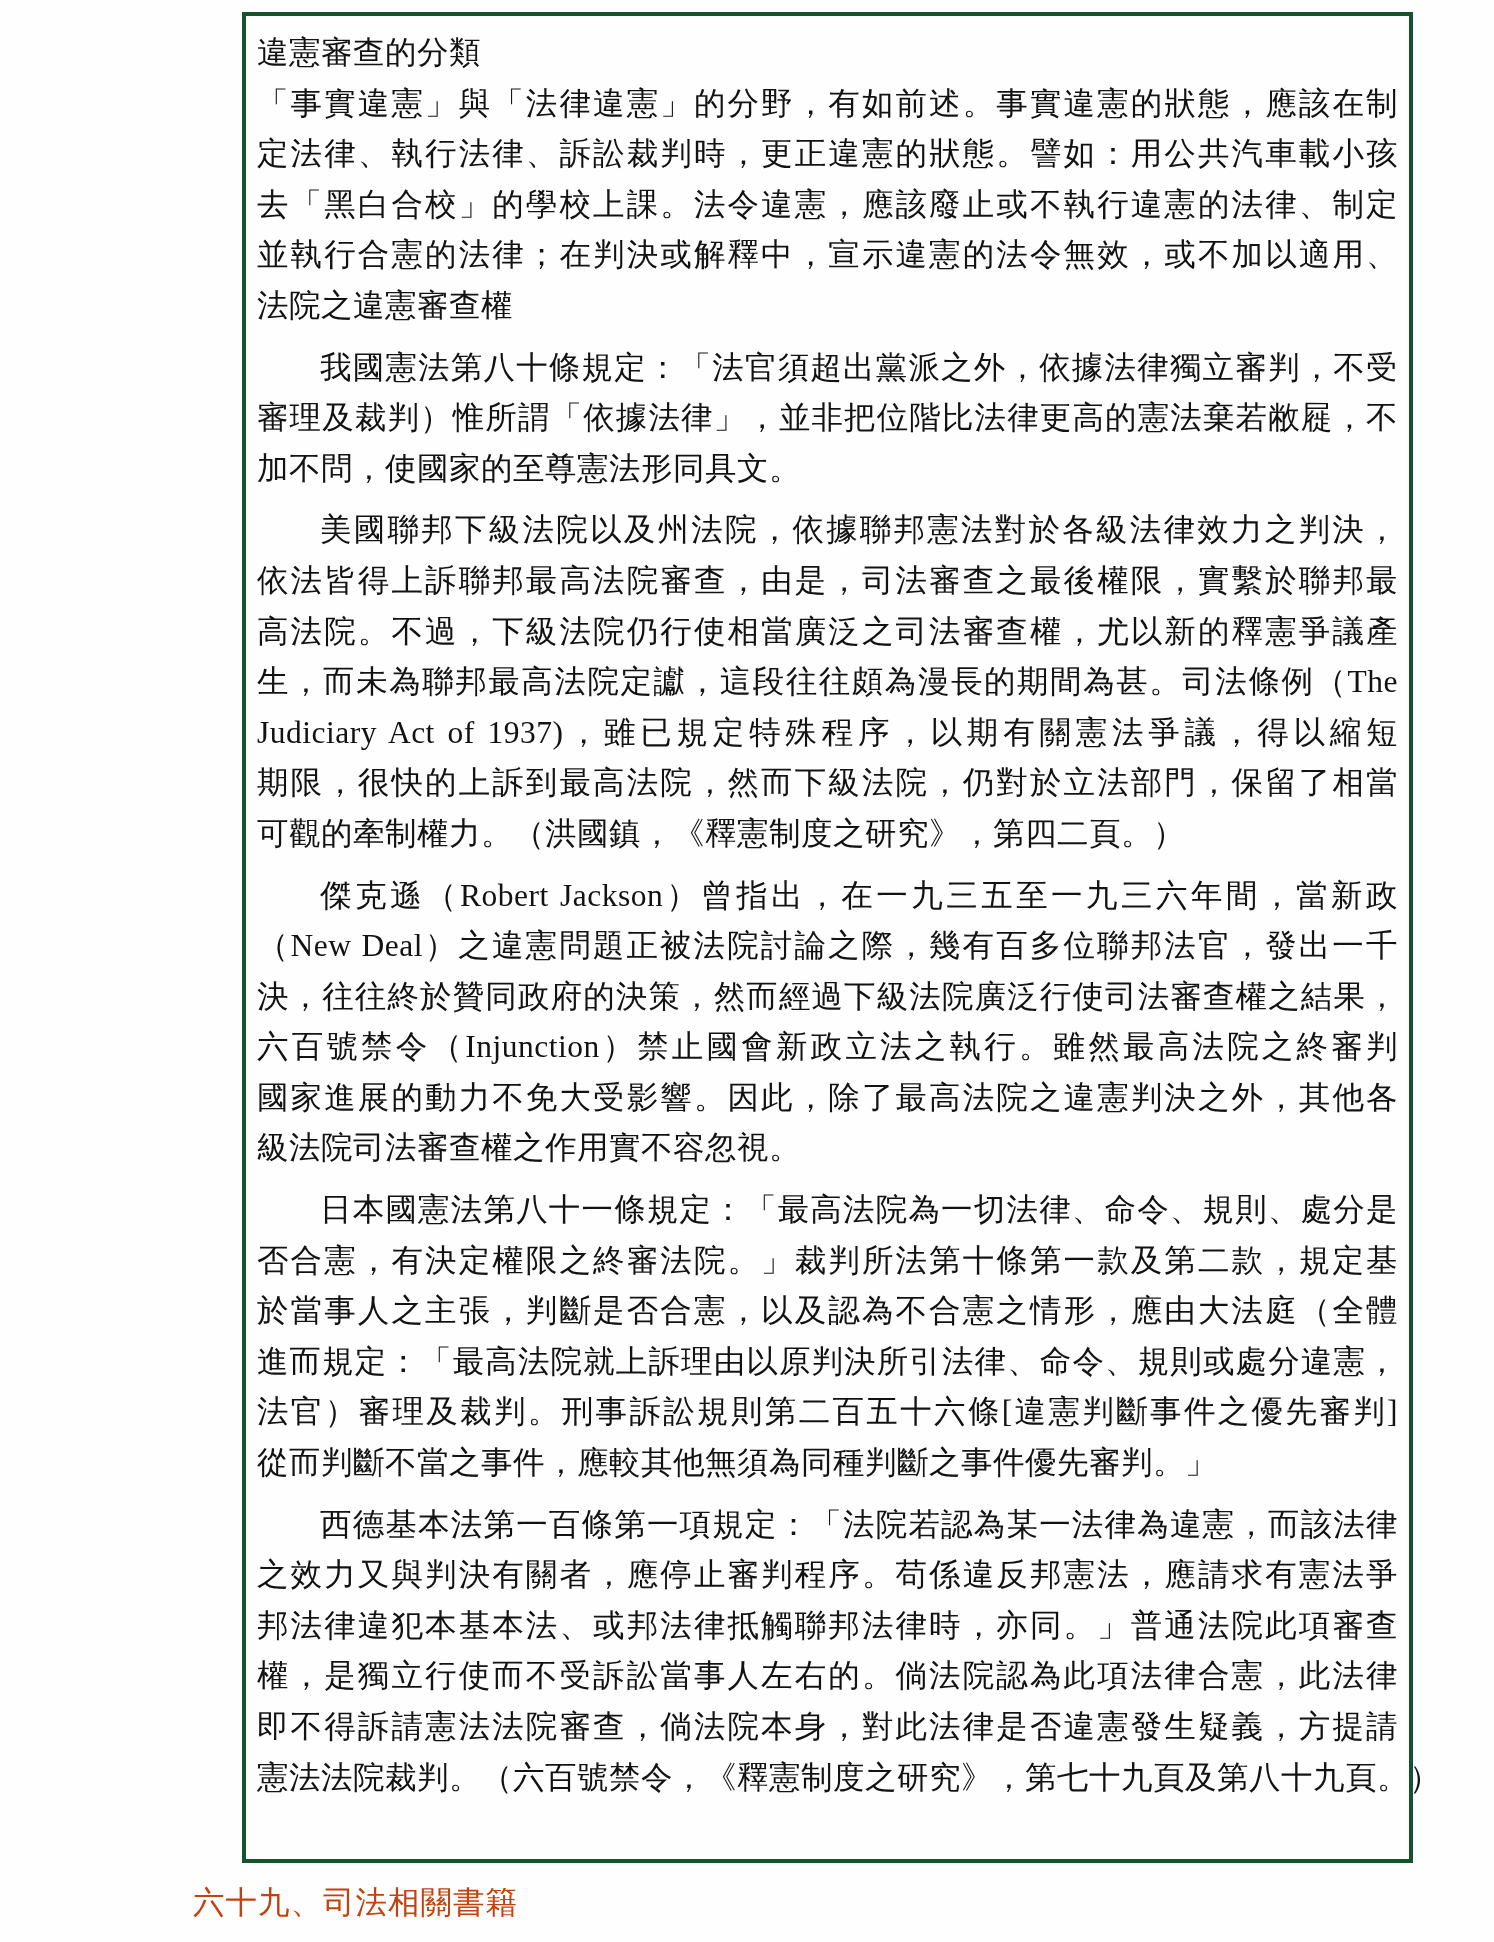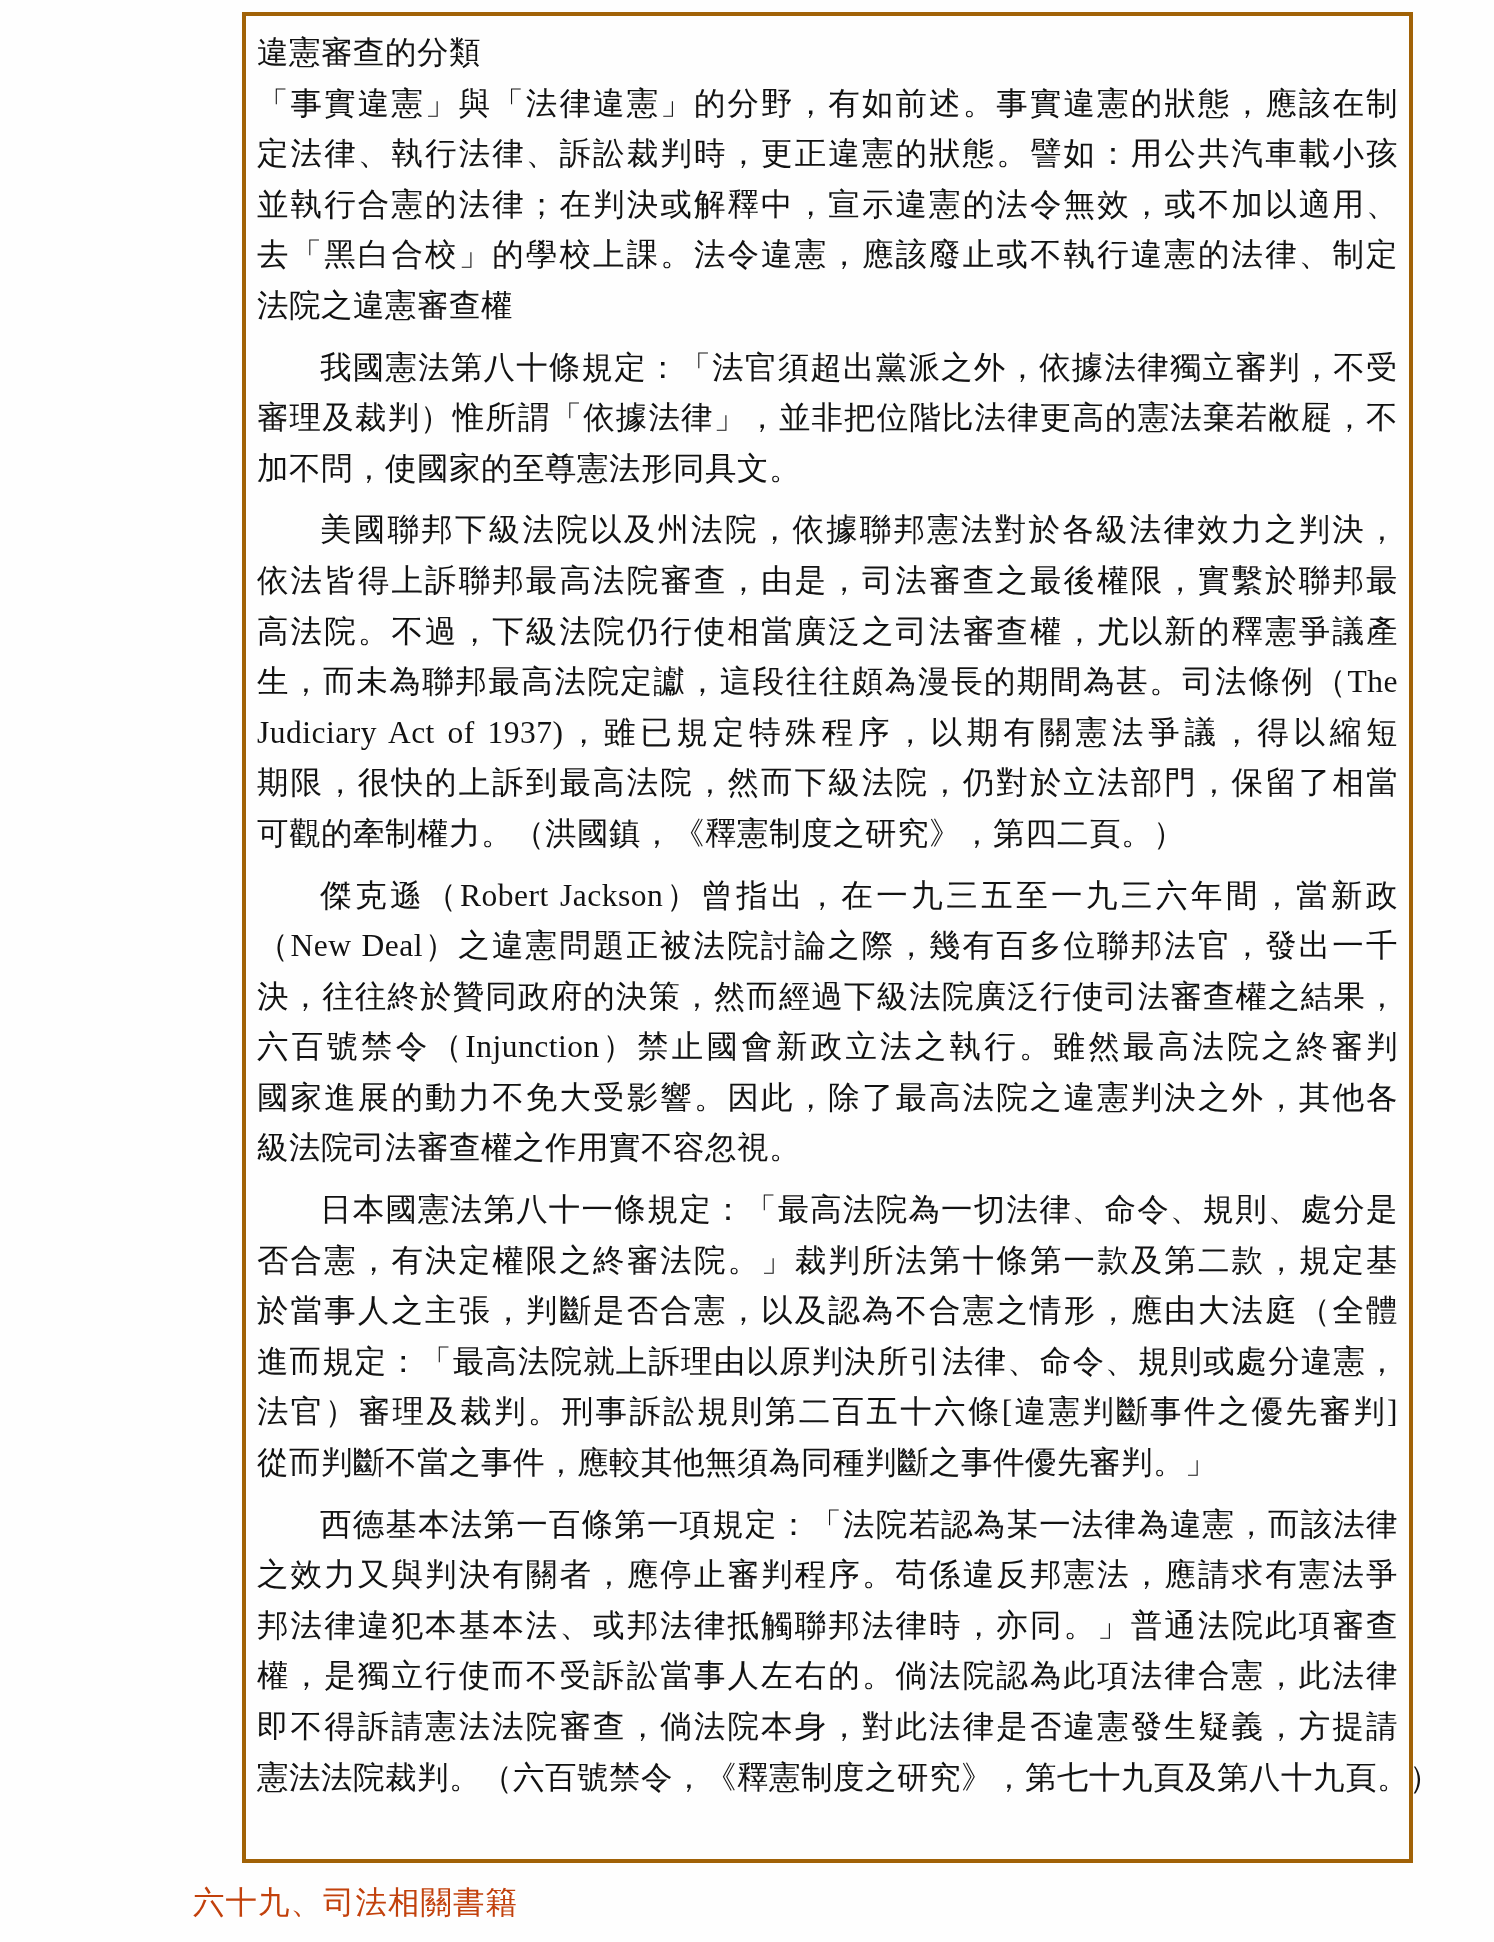--- a/index.html
+++ b/index.html
@@ -15,21 +15,21 @@
     font-family: "Liberation Serif", "DejaVu Serif", serif;
     color: #121212;
     overflow: hidden;
   }
   .content-box {
     position: absolute;
     left: 242px;
     top: 12px;
     width: 1171px;
     height: 1851px;
-    border: 4px solid #a16207;
+    border: 4px solid #14532d;
     box-sizing: border-box;
     background: #fefefe;
   }
   .text-area {
     position: absolute;
     left: 11px;
     top: 12px;
     width: 1141px;
   }
   .line {
@@ -65,22 +65,22 @@
 </style>
 </head>
 <body>
 
 <div class="page">
   <div class="content-box">
     <div class="text-area" id="text-area">
         <div class="line">違憲審查的分類</div>
         <div class="line j">「事實違憲」與「法律違憲」的分野，有如前述。事實違憲的狀態，應該在制</div>
         <div class="line j">定法律、執行法律、訴訟裁判時，更正違憲的狀態。譬如：用公共汽車載小孩</div>
+        <div class="line j">去「黑白合校」的學校上課。法令違憲，應該廢止或不執行違憲的法律、制定</div>
         <div class="line j">並執行合憲的法律；在判決或解釋中，宣示違憲的法令無效，或不加以適用、</div>
-        <div class="line j">去「黑白合校」的學校上課。法令違憲，應該廢止或不執行違憲的法律、制定</div>
         <div class="line">法院之違憲審查權</div>
         <div class="line j ind">我國憲法第八十條規定：「法官須超出黨派之外，依據法律獨立審判，不受</div>
         <div class="line j">審理及裁判）惟所謂「依據法律」，並非把位階比法律更高的憲法棄若敝屣，不</div>
         <div class="line">加不問，使國家的至尊憲法形同具文。</div>
         <div class="line j ind">美國聯邦下級法院以及州法院，依據聯邦憲法對於各級法律效力之判決，</div>
         <div class="line j">依法皆得上訴聯邦最高法院審查，由是，司法審查之最後權限，實繫於聯邦最</div>
         <div class="line j">高法院。不過，下級法院仍行使相當廣泛之司法審查權，尤以新的釋憲爭議產</div>
         <div class="line j">生，而未為聯邦最高法院定讞，這段往往頗為漫長的期間為甚。司法條例（The</div>
         <div class="line j">Judiciary Act of 1937)，雖已規定特殊程序，以期有關憲法爭議，得以縮短</div>
         <div class="line j">期限，很快的上訴到最高法院，然而下級法院，仍對於立法部門，保留了相當</div>

